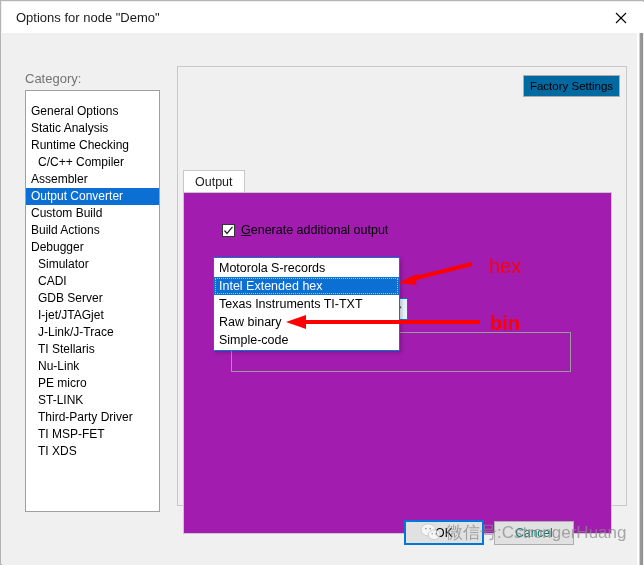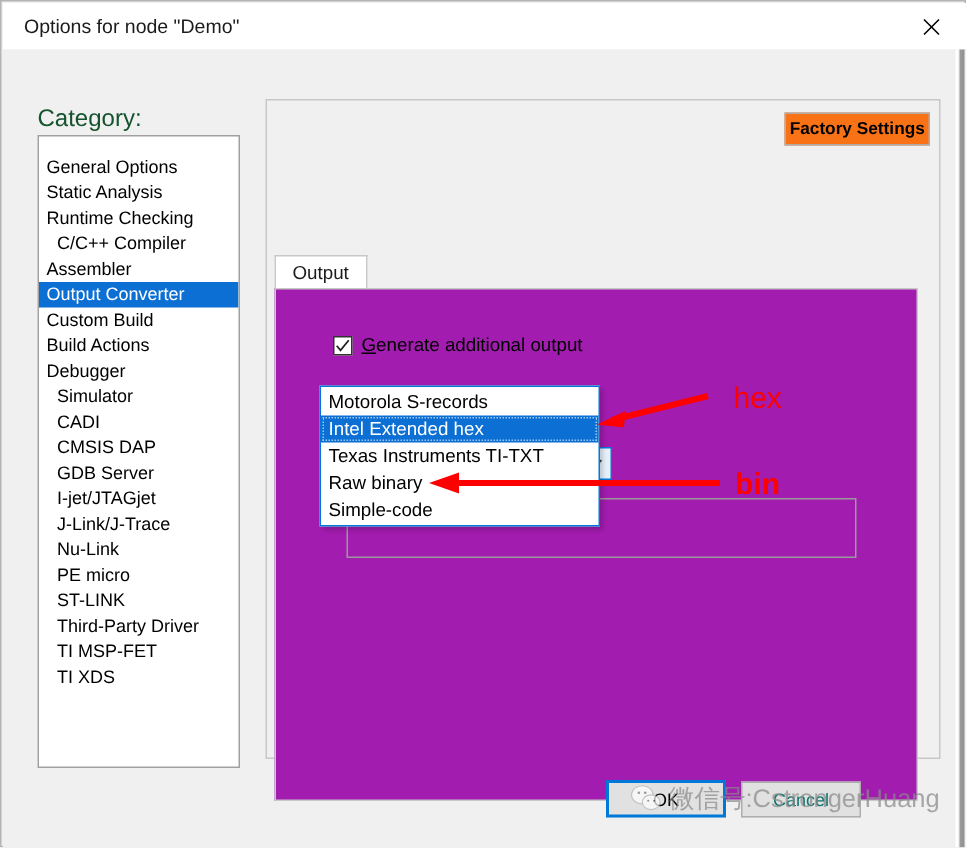--- a/index.html
+++ b/index.html
@@ -57,22 +57,22 @@
     position: absolute;
     left: 1px; top: 32px;
     width: 642px; height: 532px;
     background: #f0f0f0;
   }
 
   
   .category-label {
     position: absolute;
     left: 23px; top: 38px;
-    font-size: 16px;
-    color: #14532d;
+    font-size: 13px;
+    color: #737373;
   }
   .category-list {
     position: absolute;
     left: 23px; top: 57px;
     width: 135px; height: 422px;
     background: #ffffff;
     border: 1px solid #a0a0a0;
     box-sizing: border-box;
     overflow: hidden;
     padding-top: 12px;
@@ -99,30 +99,29 @@
     left: 175px; top: 33px;
     width: 450px; height: 440px;
     background: #f0f0f0;
     border: 1px solid #c8c8c8;
     box-sizing: border-box;
   }
   .factory-btn {
     position: absolute;
     left: 345px; top: 8px;
     width: 97px; height: 22px;
-    background: #f97316;
+    background: #0369a1;
     border: 1px solid #adadad;
     box-sizing: border-box;
     font-size: 11.5px;
     color: #000;
     display: flex;
     align-items: center;
     justify-content: center;
     cursor: default;
-    font-weight: bold;
   }
 
   
   .tabstrip {
     position: absolute;
     left: 5px; top: 103px;
     width: 430px; height: 22px;
   }
   .tab {
     position: absolute;
@@ -347,24 +346,24 @@
           <div class="cat-item">Static Analysis</div>
           <div class="cat-item">Runtime Checking</div>
           <div class="cat-item indent">C/C++ Compiler</div>
           <div class="cat-item">Assembler</div>
           <div class="cat-item selected">Output Converter</div>
           <div class="cat-item">Custom Build</div>
           <div class="cat-item">Build Actions</div>
           <div class="cat-item">Debugger</div>
           <div class="cat-item indent">Simulator</div>
           <div class="cat-item indent">CADI</div>
-          <div class="cat-item indent">CMSIS DAP</div>
           <div class="cat-item indent">GDB Server</div>
           <div class="cat-item indent">I-jet/JTAGjet</div>
           <div class="cat-item indent">J-Link/J-Trace</div>
+          <div class="cat-item indent">TI Stellaris</div>
           <div class="cat-item indent">Nu-Link</div>
           <div class="cat-item indent">PE micro</div>
           <div class="cat-item indent">ST-LINK</div>
           <div class="cat-item indent">Third-Party Driver</div>
           <div class="cat-item indent">TI MSP-FET</div>
           <div class="cat-item indent">TI XDS</div>
         </div>
 
       <div class="right-panel">
 

